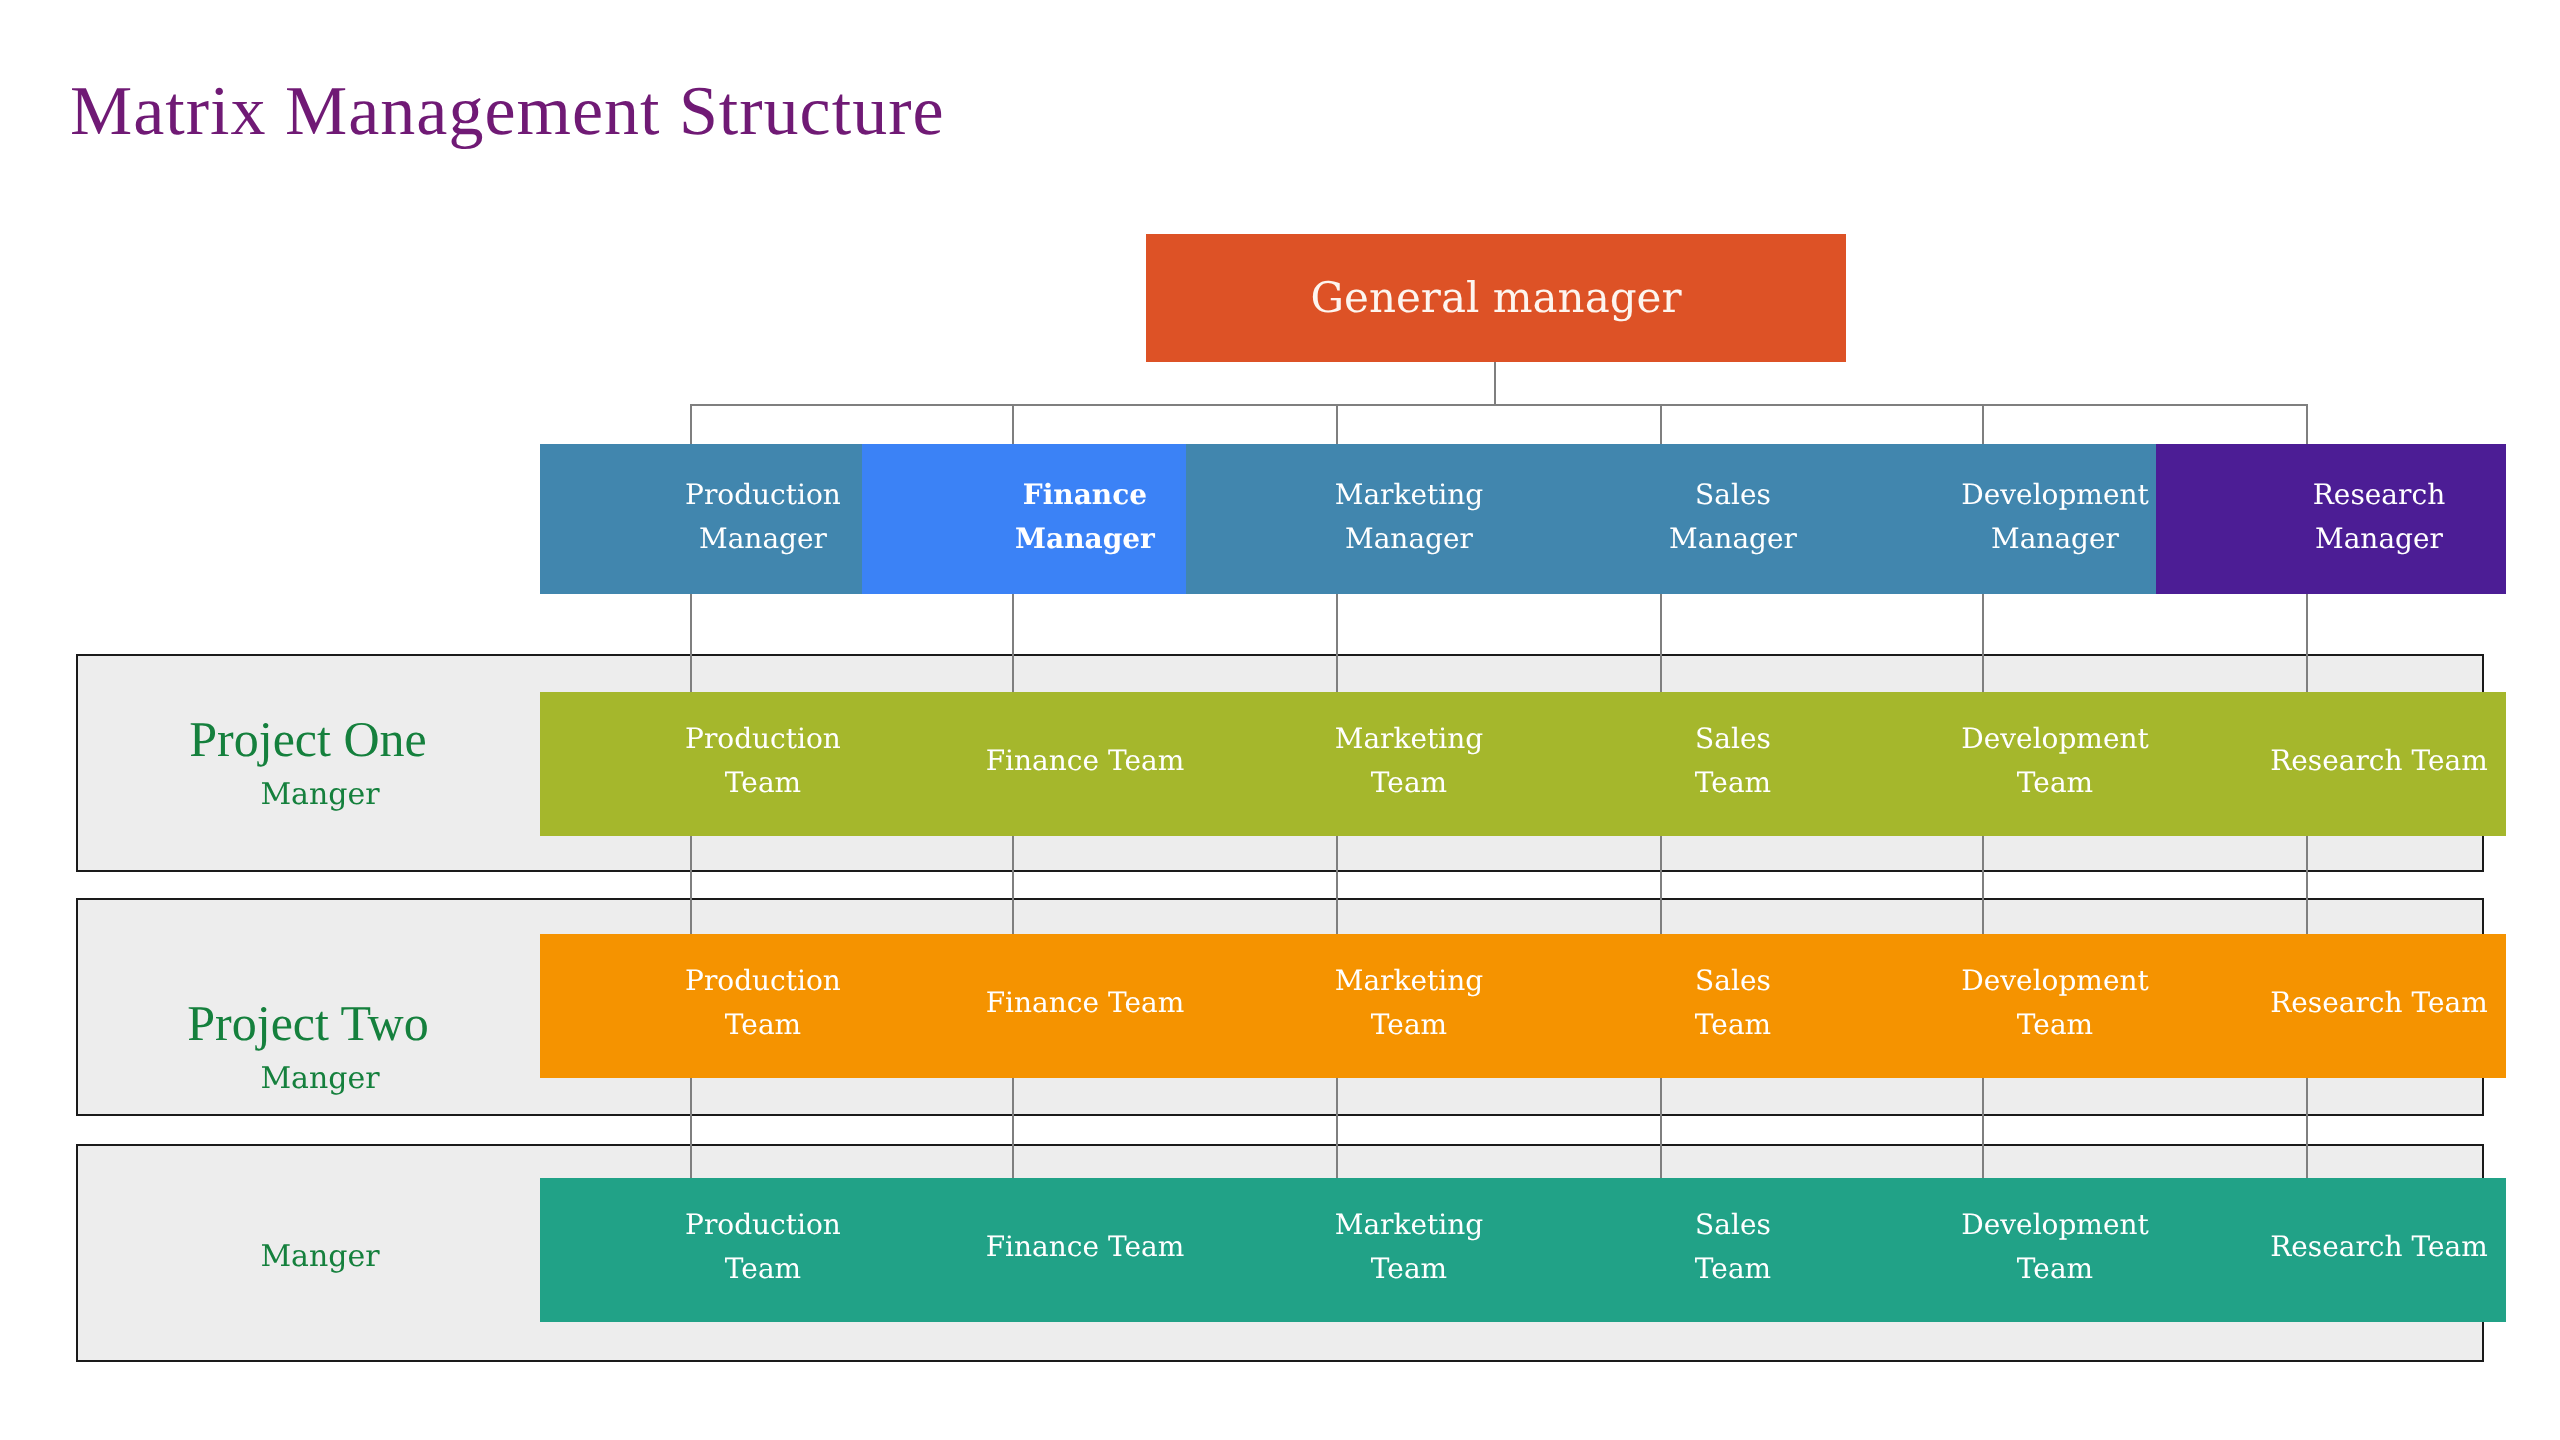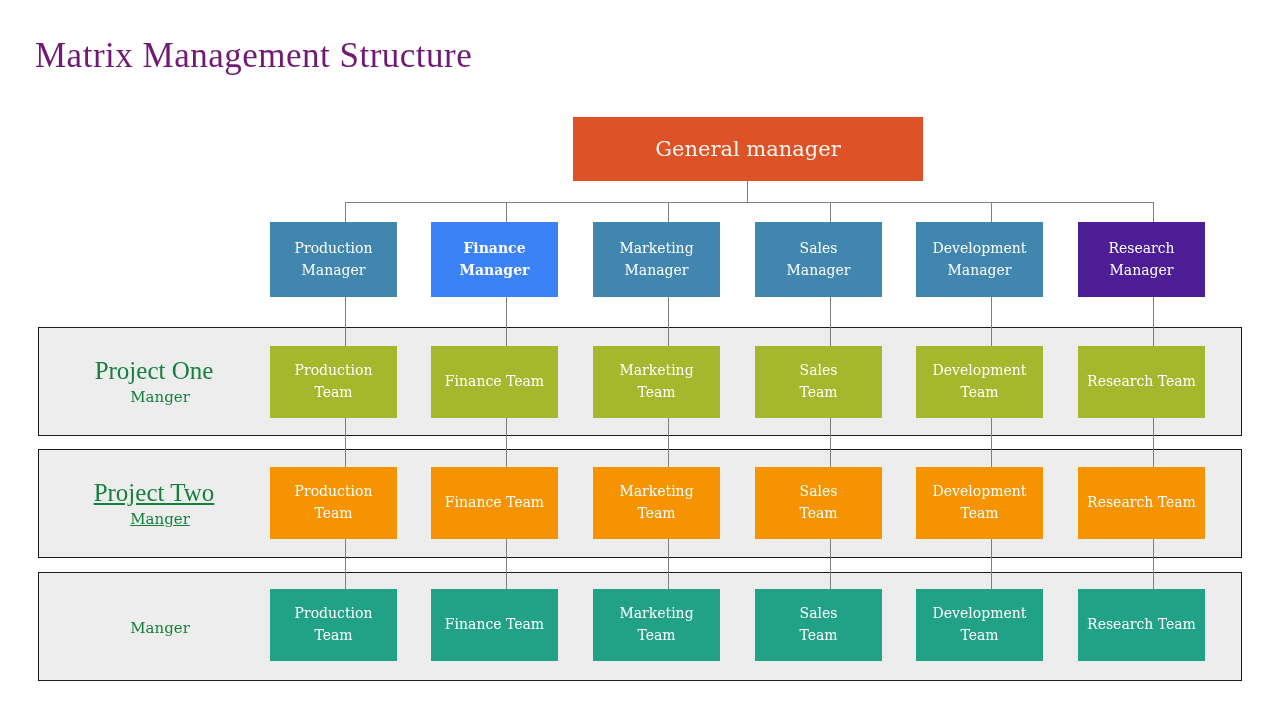--- a/index.html
+++ b/index.html
@@ -9,21 +9,21 @@
          font-size:35px;color:#701a75;letter-spacing:.5px;}
   
   .line{position:absolute;background:#7f7f7f;z-index:2;}
   .v{width:1px;}
   .h{height:1px;}
   
   .gm{position:absolute;left:573px;top:117px;width:350px;height:64px;z-index:3;
       display:flex;align-items:center;justify-content:center;color:#fdf5ef;font-size:21px;}
   
   .node{position:absolute;width:127px;z-index:3;display:flex;align-items:center;justify-content:center;
-        text-align:center;color:#fff;font-size:14px;line-height:1.55;white-space:pre-line;}
+        text-align:center;color:#fff;font-size:14px;line-height:1.55;white-space:pre-line;padding-left:48px;}
   .mgr{top:222px;height:75px;}
   .c0{left:270px;} .c1{left:431px;} .c2{left:593px;} .c3{left:755px;} .c4{left:916px;} .c5{left:1078px;}
   
   .band{position:absolute;left:38px;width:1204px;height:109px;background:#ededed;
         border:1px solid #1a1a1a;box-sizing:border-box;z-index:1;}
   .band0{top:327px;} .band1{top:449px;} .band2{top:572px;}
   .plabel{position:absolute;left:38px;width:232px;height:109px;z-index:3;display:flex;flex-direction:column;
           align-items:center;justify-content:center;color:#15803d;}
   .pname{font-family:"Liberation Serif","DejaVu Serif",serif;font-size:25px;line-height:1.15;}
   .psub{font-size:15px;margin-top:3px;margin-left:12px;}
@@ -71,21 +71,21 @@
   <div class="node team t0 c1" style="background: rgb(165, 183, 44);">Finance Team</div>
   <div class="node team t0 c2" style="background: rgb(165, 183, 44);">Marketing
 Team</div>
   <div class="node team t0 c3" style="background: rgb(165, 183, 44);">Sales
 Team</div>
   <div class="node team t0 c4" style="background: rgb(165, 183, 44);">Development
 Team</div>
   <div class="node team t0 c5" style="background: rgb(165, 183, 44);">Research Team</div>
 
   <div class="band band1"></div>
-  <div class="plabel" style="top:449px;text-decoration:underline;">
+  <div class="plabel" style="top:469px;">
     <div class="pname">Project Two</div>
     <div class="psub">Manger</div>
   </div>
   <div class="node team t1 c0" style="background: rgb(245, 147, 0);">Production
 Team</div>
   <div class="node team t1 c1" style="background: rgb(245, 147, 0);">Finance Team</div>
   <div class="node team t1 c2" style="background: rgb(245, 147, 0);">Marketing
 Team</div>
   <div class="node team t1 c3" style="background: rgb(245, 147, 0);">Sales
 Team</div>

